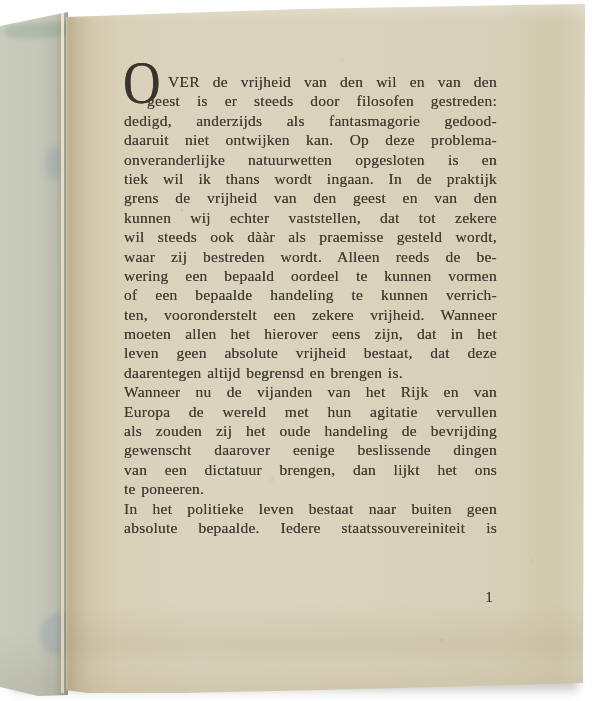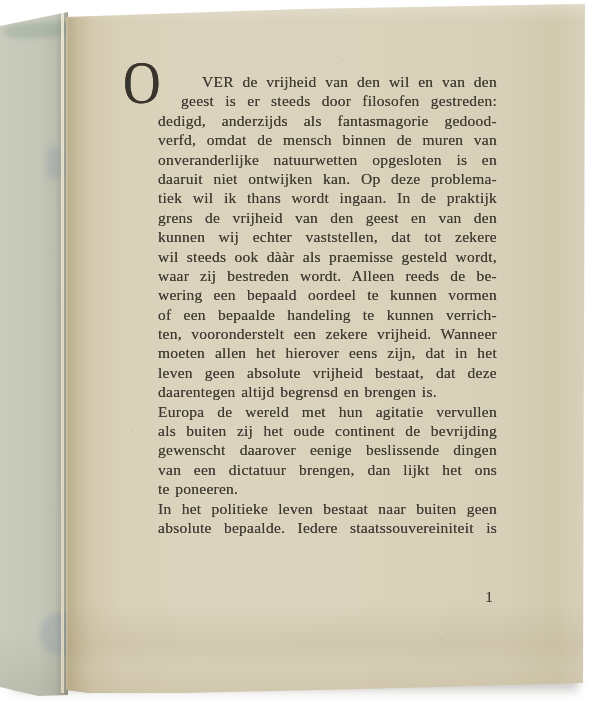--- a/index.html
+++ b/index.html
@@ -90,21 +90,20 @@
     font-size: 15.5px;
     letter-spacing: 0.25px;
     z-index: 4;
     text-shadow: 0 0 0.6px rgba(62,58,49,0.75);
   }
   .line {
     height: 19.4px;
     line-height: 19.4px;
     white-space: nowrap;
     word-spacing: 1.5px;
-    margin-left: 34px;
   }
   .line.just {
     white-space: normal;
     text-align: justify;
     text-align-last: justify;
   }
   .drop-cap {
     position: absolute;
     top: -21px; left: -1px;
     font-size: 62px;
@@ -141,36 +140,36 @@
   <div class="right-page"></div>
 
   <div class="gutter-crease"></div>
 
   <div class="text-block">
     <span class="drop-cap">O</span>
     <div>
         <div class="line just" style="padding-left: 44px;">VER de vrijheid van den wil en van den</div>
         <div class="line just" style="padding-left: 23px;">geest is er steeds door filosofen gestreden:</div>
         <div class="line just">dedigd, anderzijds als fantasmagorie gedood-</div>
-        <div class="line just">verfd, omdat de mensch binnen de muren van</div>
+        <div class="line just">daaruit niet ontwijken kan. Op deze problema-</div>
         <div class="line just">onveranderlijke natuurwetten opgesloten is en</div>
-        <div class="line just">daaruit niet ontwijken kan. Op deze problema-</div>
         <div class="line just">tiek wil ik thans wordt ingaan. In de praktijk</div>
         <div class="line just">grens de vrijheid van den geest en van den</div>
         <div class="line just">kunnen wij echter vaststellen, dat tot zekere</div>
         <div class="line just">wil steeds ook dààr als praemisse gesteld wordt,</div>
         <div class="line just">waar zij bestreden wordt. Alleen reeds de be-</div>
         <div class="line just">wering een bepaald oordeel te kunnen vormen</div>
         <div class="line just">of een bepaalde handeling te kunnen verrich-</div>
         <div class="line just">ten, vooronderstelt een zekere vrijheid. Wanneer</div>
         <div class="line just">moeten allen het hierover eens zijn, dat in het</div>
         <div class="line just">leven geen absolute vrijheid bestaat, dat deze</div>
         <div class="line">daarentegen altijd begrensd en brengen is.</div>
+        <div class="line just">Wanneer nu de vijanden van het Rijk en van</div>
         <div class="line just">Europa de wereld met hun agitatie vervullen</div>
-        <div class="line just">als buiten zij het oude continent de bevrijding</div>
+        <div class="line just">als zouden zij het oude handeling de bevrijding</div>
         <div class="line just">gewenscht daarover eenige beslissende dingen</div>
         <div class="line just">van een dictatuur brengen, dan lijkt het ons</div>
         <div class="line">te poneeren.</div>
         <div class="line just">In het politieke leven bestaat naar buiten geen</div>
         <div class="line just">absolute bepaalde. Iedere staatssouvereiniteit is</div>
       </div>
   </div>
 
   <div class="page-number">1</div>
 

